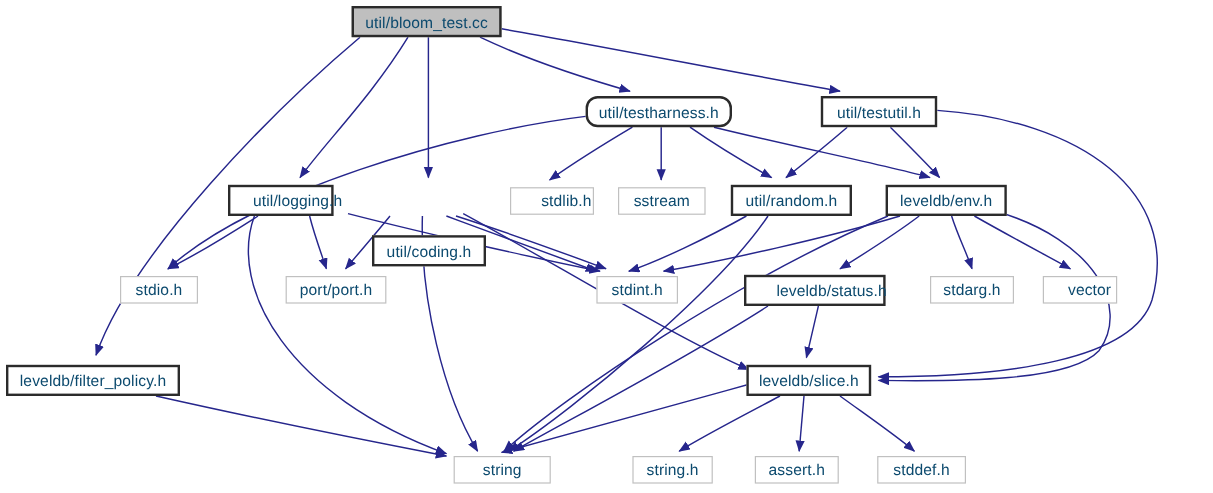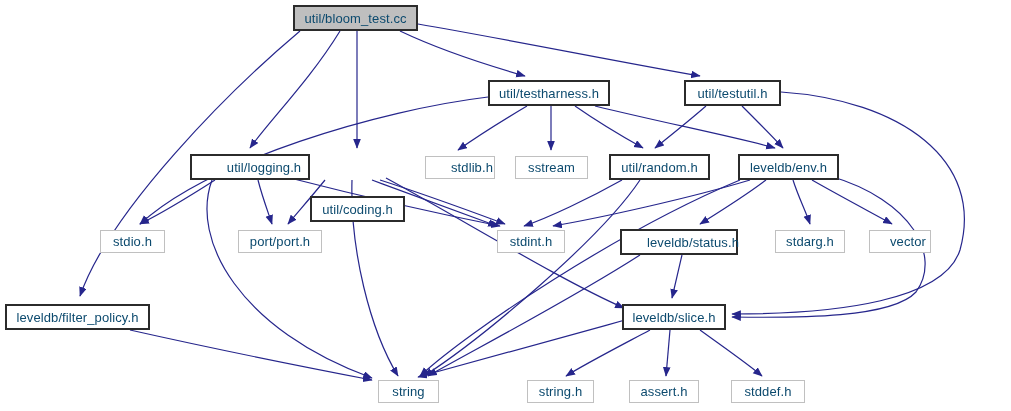--- a/index.html
+++ b/index.html
@@ -94,27 +94,27 @@
         <path d="M 625 320 C 540 344, 450 368, 418 377" fill="none" stroke="#26268c" stroke-width="1.2" marker-end="url(#arrowhead)"></path>
         <path d="M 650 330 C 620 346, 585 364, 566 376" fill="none" stroke="#26268c" stroke-width="1.2" marker-end="url(#arrowhead)"></path>
         <path d="M 670 330 L 666 376" fill="none" stroke="#26268c" stroke-width="1.2" marker-end="url(#arrowhead)"></path>
         <path d="M 700 330 C 722 346, 748 364, 762 376" fill="none" stroke="#26268c" stroke-width="1.2" marker-end="url(#arrowhead)"></path>
       </g>
   </svg>
   <div id="nodes-layer">
       <div class="node root" style="left: 293px; top: 5px; width: 125px; height: 26px;">
         <span>util/bloom_test.cc</span>
       </div>
-      <div class="node bold" style="left: 488px; top: 80px; width: 122px; height: 26px;">
+      <div class="node bold" style="left: 488px; top: 80px; width: 122px; height: 26px; border-radius: 10px;">
         <span>util/testharness.h</span>
       </div>
       <div class="node bold" style="left: 684px; top: 80px; width: 97px; height: 26px;">
         <span>util/testutil.h</span>
       </div>
-      <div class="node bold" style="left: 190px; top: 154px; width: 120px; height: 26px; padding-left: 28px;">
+      <div class="node bold" style="left: 190px; top: 154px; width: 88px; height: 26px; padding-left: 28px;">
         <span>util/logging.h</span>
       </div>
       <div class="node bold" style="left: 310px; top: 154px; width: 95px; height: 26px; margin-top: 42px;">
         <span>util/coding.h</span>
       </div>
       <div class="node plain" style="left: 425px; top: 156px; width: 70px; height: 23px; padding-left: 24px;">
         <span>stdlib.h</span>
       </div>
       <div class="node plain" style="left: 515px; top: 156px; width: 73px; height: 23px;">
         <span>sstream</span>
@@ -142,21 +142,21 @@
       </div>
       <div class="node plain" style="left: 869px; top: 230px; width: 62px; height: 23px; padding-left: 16px;">
         <span>vector</span>
       </div>
       <div class="node bold" style="left: 5px; top: 304px; width: 145px; height: 26px;">
         <span>leveldb/filter_policy.h</span>
       </div>
       <div class="node bold" style="left: 622px; top: 304px; width: 104px; height: 26px;">
         <span>leveldb/slice.h</span>
       </div>
-      <div class="node plain" style="left: 378px; top: 380px; width: 61px; height: 23px;">
+      <div class="node plain" style="left: 378px; top: 380px; width: 81px; height: 23px;">
         <span>string</span>
       </div>
       <div class="node plain" style="left: 527px; top: 380px; width: 67px; height: 23px;">
         <span>string.h</span>
       </div>
       <div class="node plain" style="left: 629px; top: 380px; width: 70px; height: 23px;">
         <span>assert.h</span>
       </div>
       <div class="node plain" style="left: 731px; top: 380px; width: 74px; height: 23px;">
         <span>stddef.h</span>

